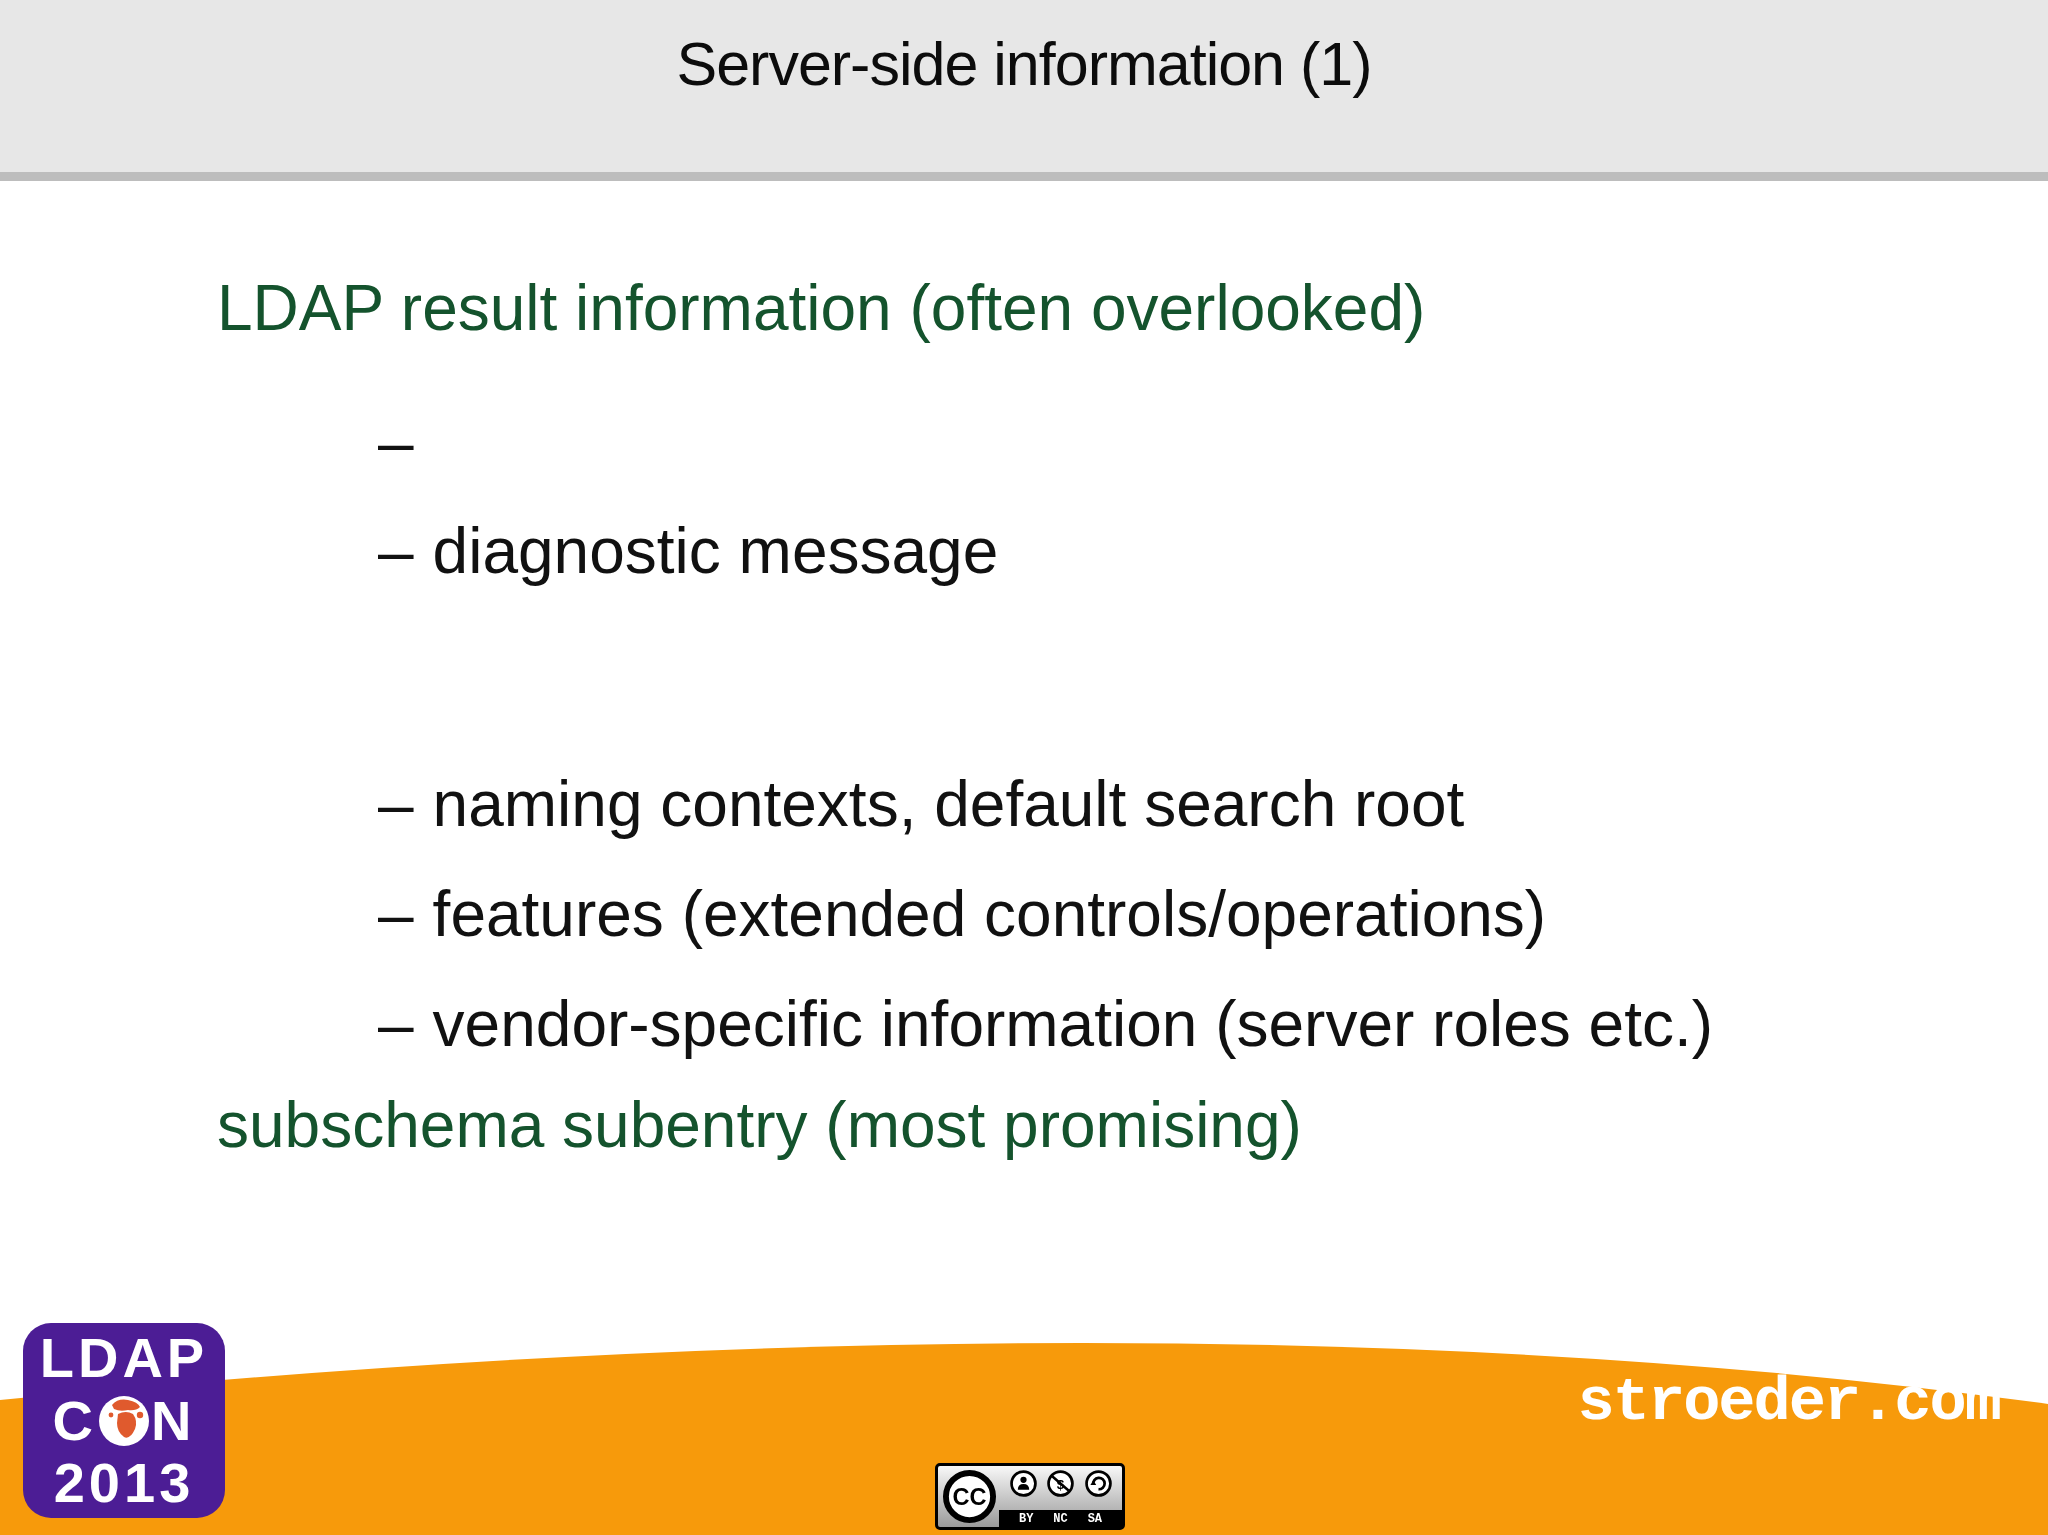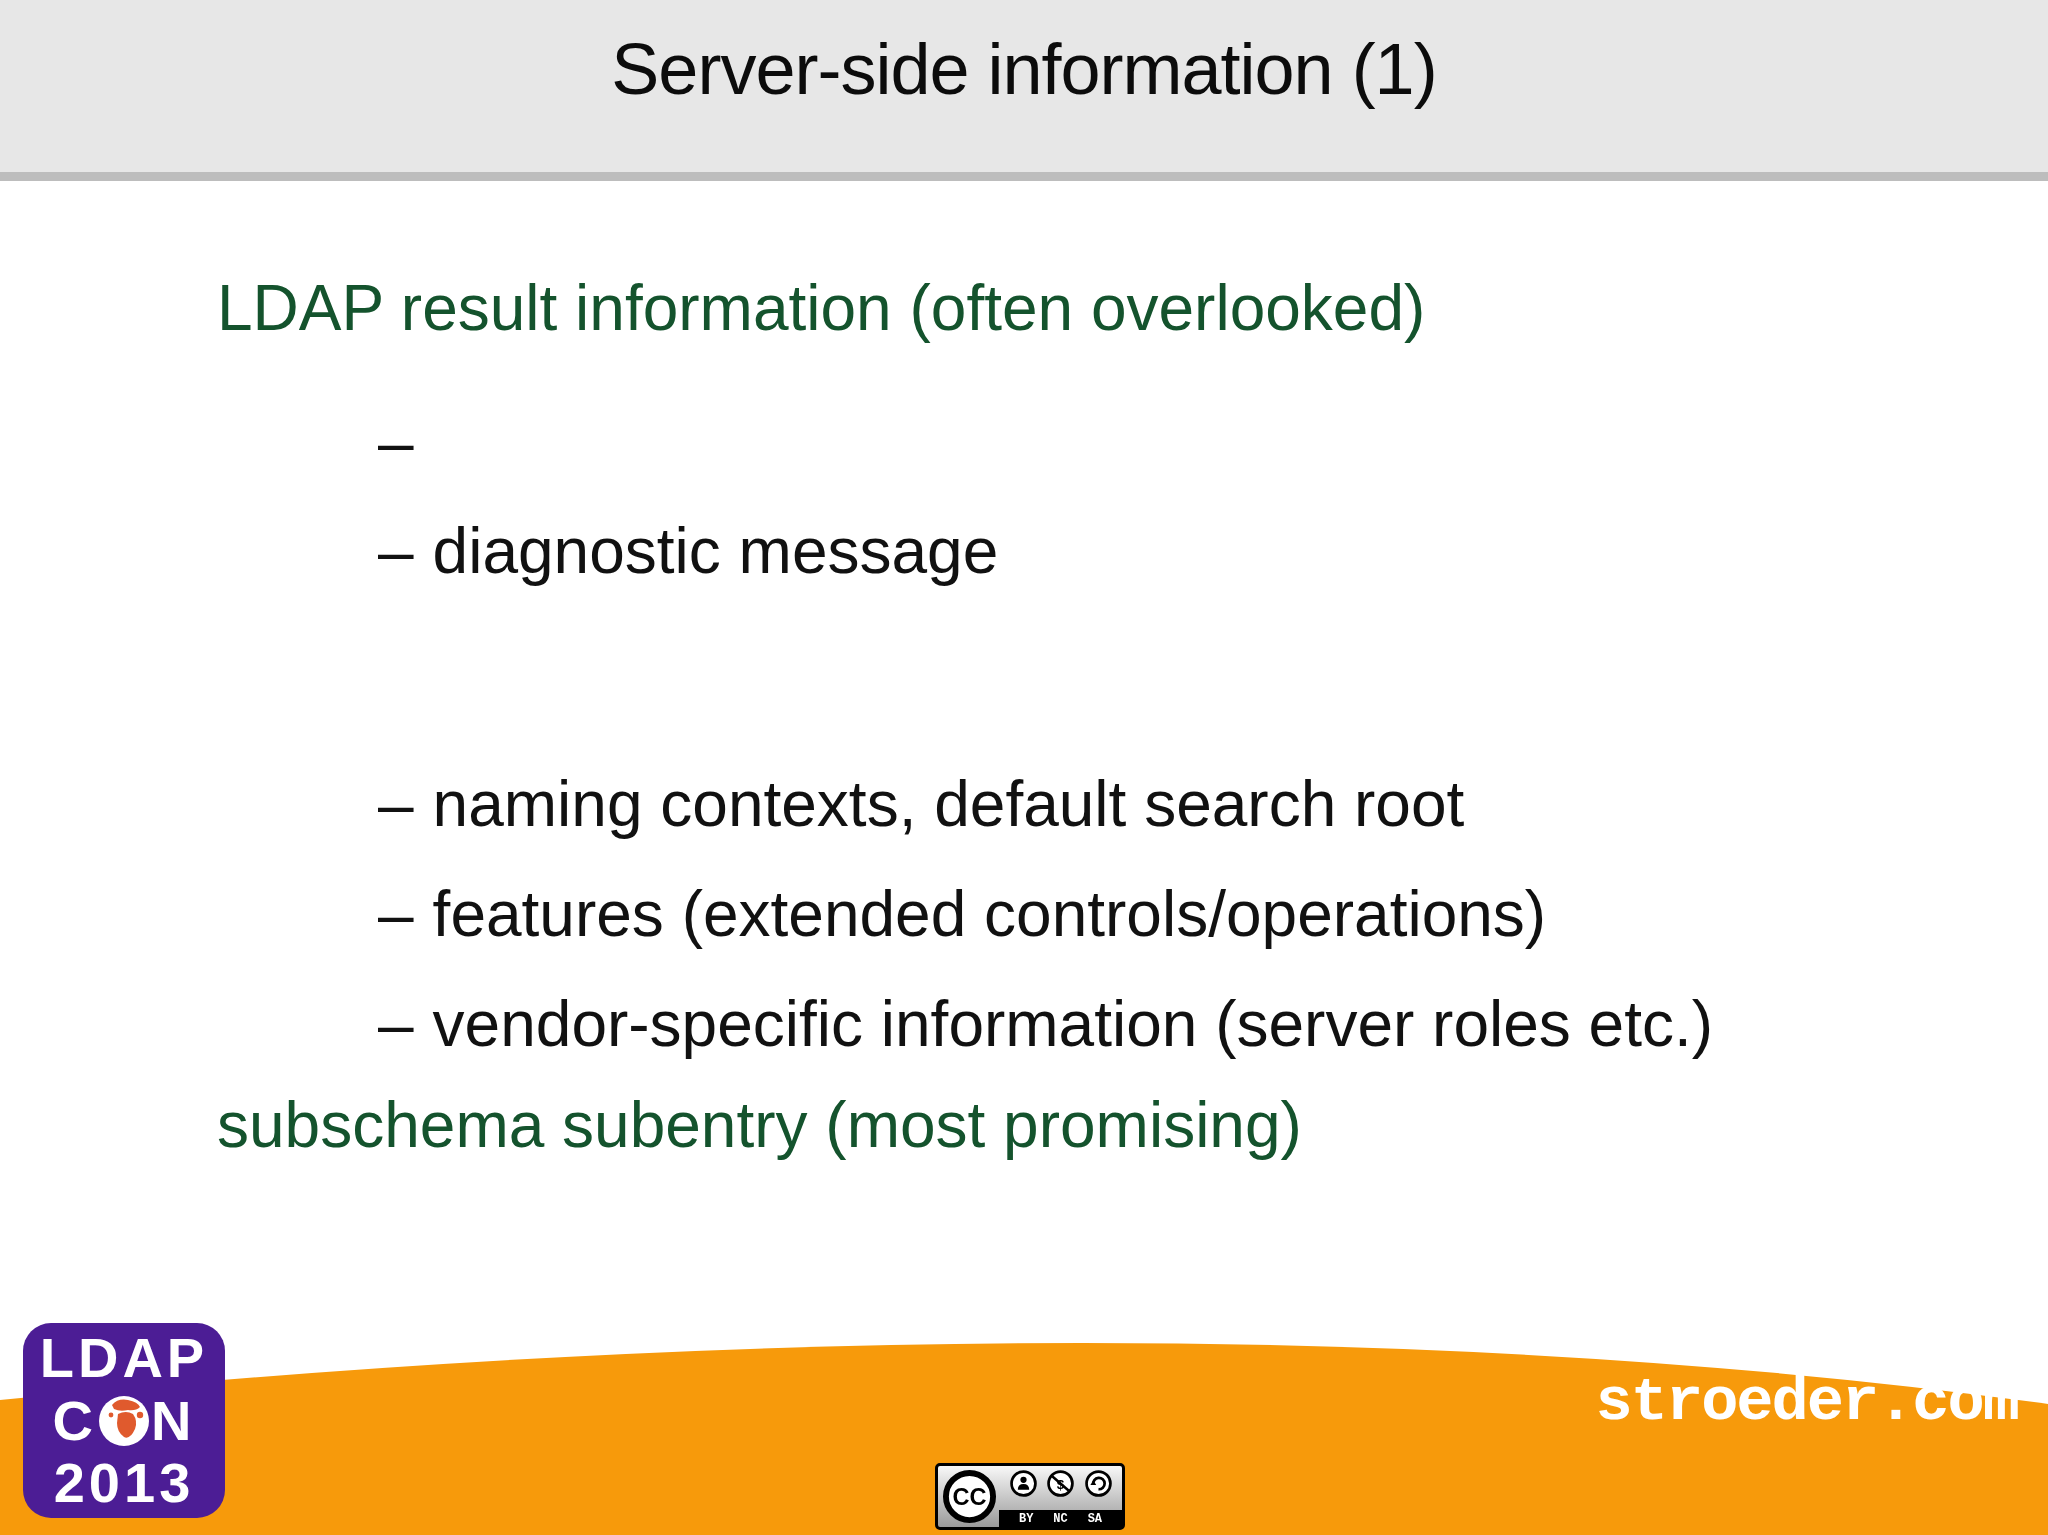--- a/index.html
+++ b/index.html
@@ -16,41 +16,41 @@
     position:absolute;left:0;top:0;width:2048px;height:172px;
     background:#e7e7e7;
   }
   .header-divider{
     position:absolute;left:0;top:172px;width:2048px;height:9px;
     background:#bdbdbd;
   }
   .slide-title{
     position:absolute;left:0;right:0;top:32px;
     text-align:center;
-    font-size:72px;line-height:1.05;
+    font-size:61px;line-height:1.05;
     color:#0c0c0c;
     letter-spacing:-1px;
   }
   
   .line{position:absolute;white-space:nowrap;line-height:1;}
   .l1{left:217px;font-size:64px;color:#14532d;}
   .l2{left:378px;font-size:64px;color:#111;display:flex;align-items:baseline;}
   .l2 .dash{margin-right:19px;}
   
   .footer-curve{position:absolute;left:0;bottom:0;width:2048px;height:235px;display:block;}
   .logo{
     position:absolute;left:23px;top:1323px;width:202px;height:195px;
     background:#4c1d95;border-radius:28px;
     display:flex;flex-direction:column;align-items:center;justify-content:space-evenly;
     color:#ffffff;font-weight:bold;z-index:3;
   }
   .logo .row{font-size:56px;line-height:1;letter-spacing:4px;display:flex;align-items:center;}
   .logo .globe{width:52px;height:52px;display:inline-block;margin:0 1px;}
   .website{
-    position:absolute;top:1372px;right:30px;
+    position:absolute;top:1372px;right:48px;
     font-family:"Liberation Mono", monospace;
     font-weight:bold;font-size:62px;line-height:1;
     color:#ffffff;z-index:3;letter-spacing:-2px;
   }
   .cc-badge{
     position:absolute;left:935px;top:1463px;width:190px;height:67px;
     box-sizing:border-box;border:3px solid #000;border-radius:5px;
     background:linear-gradient(#f8f8f8,#9a9a9a);
     display:flex;z-index:3;
   }

